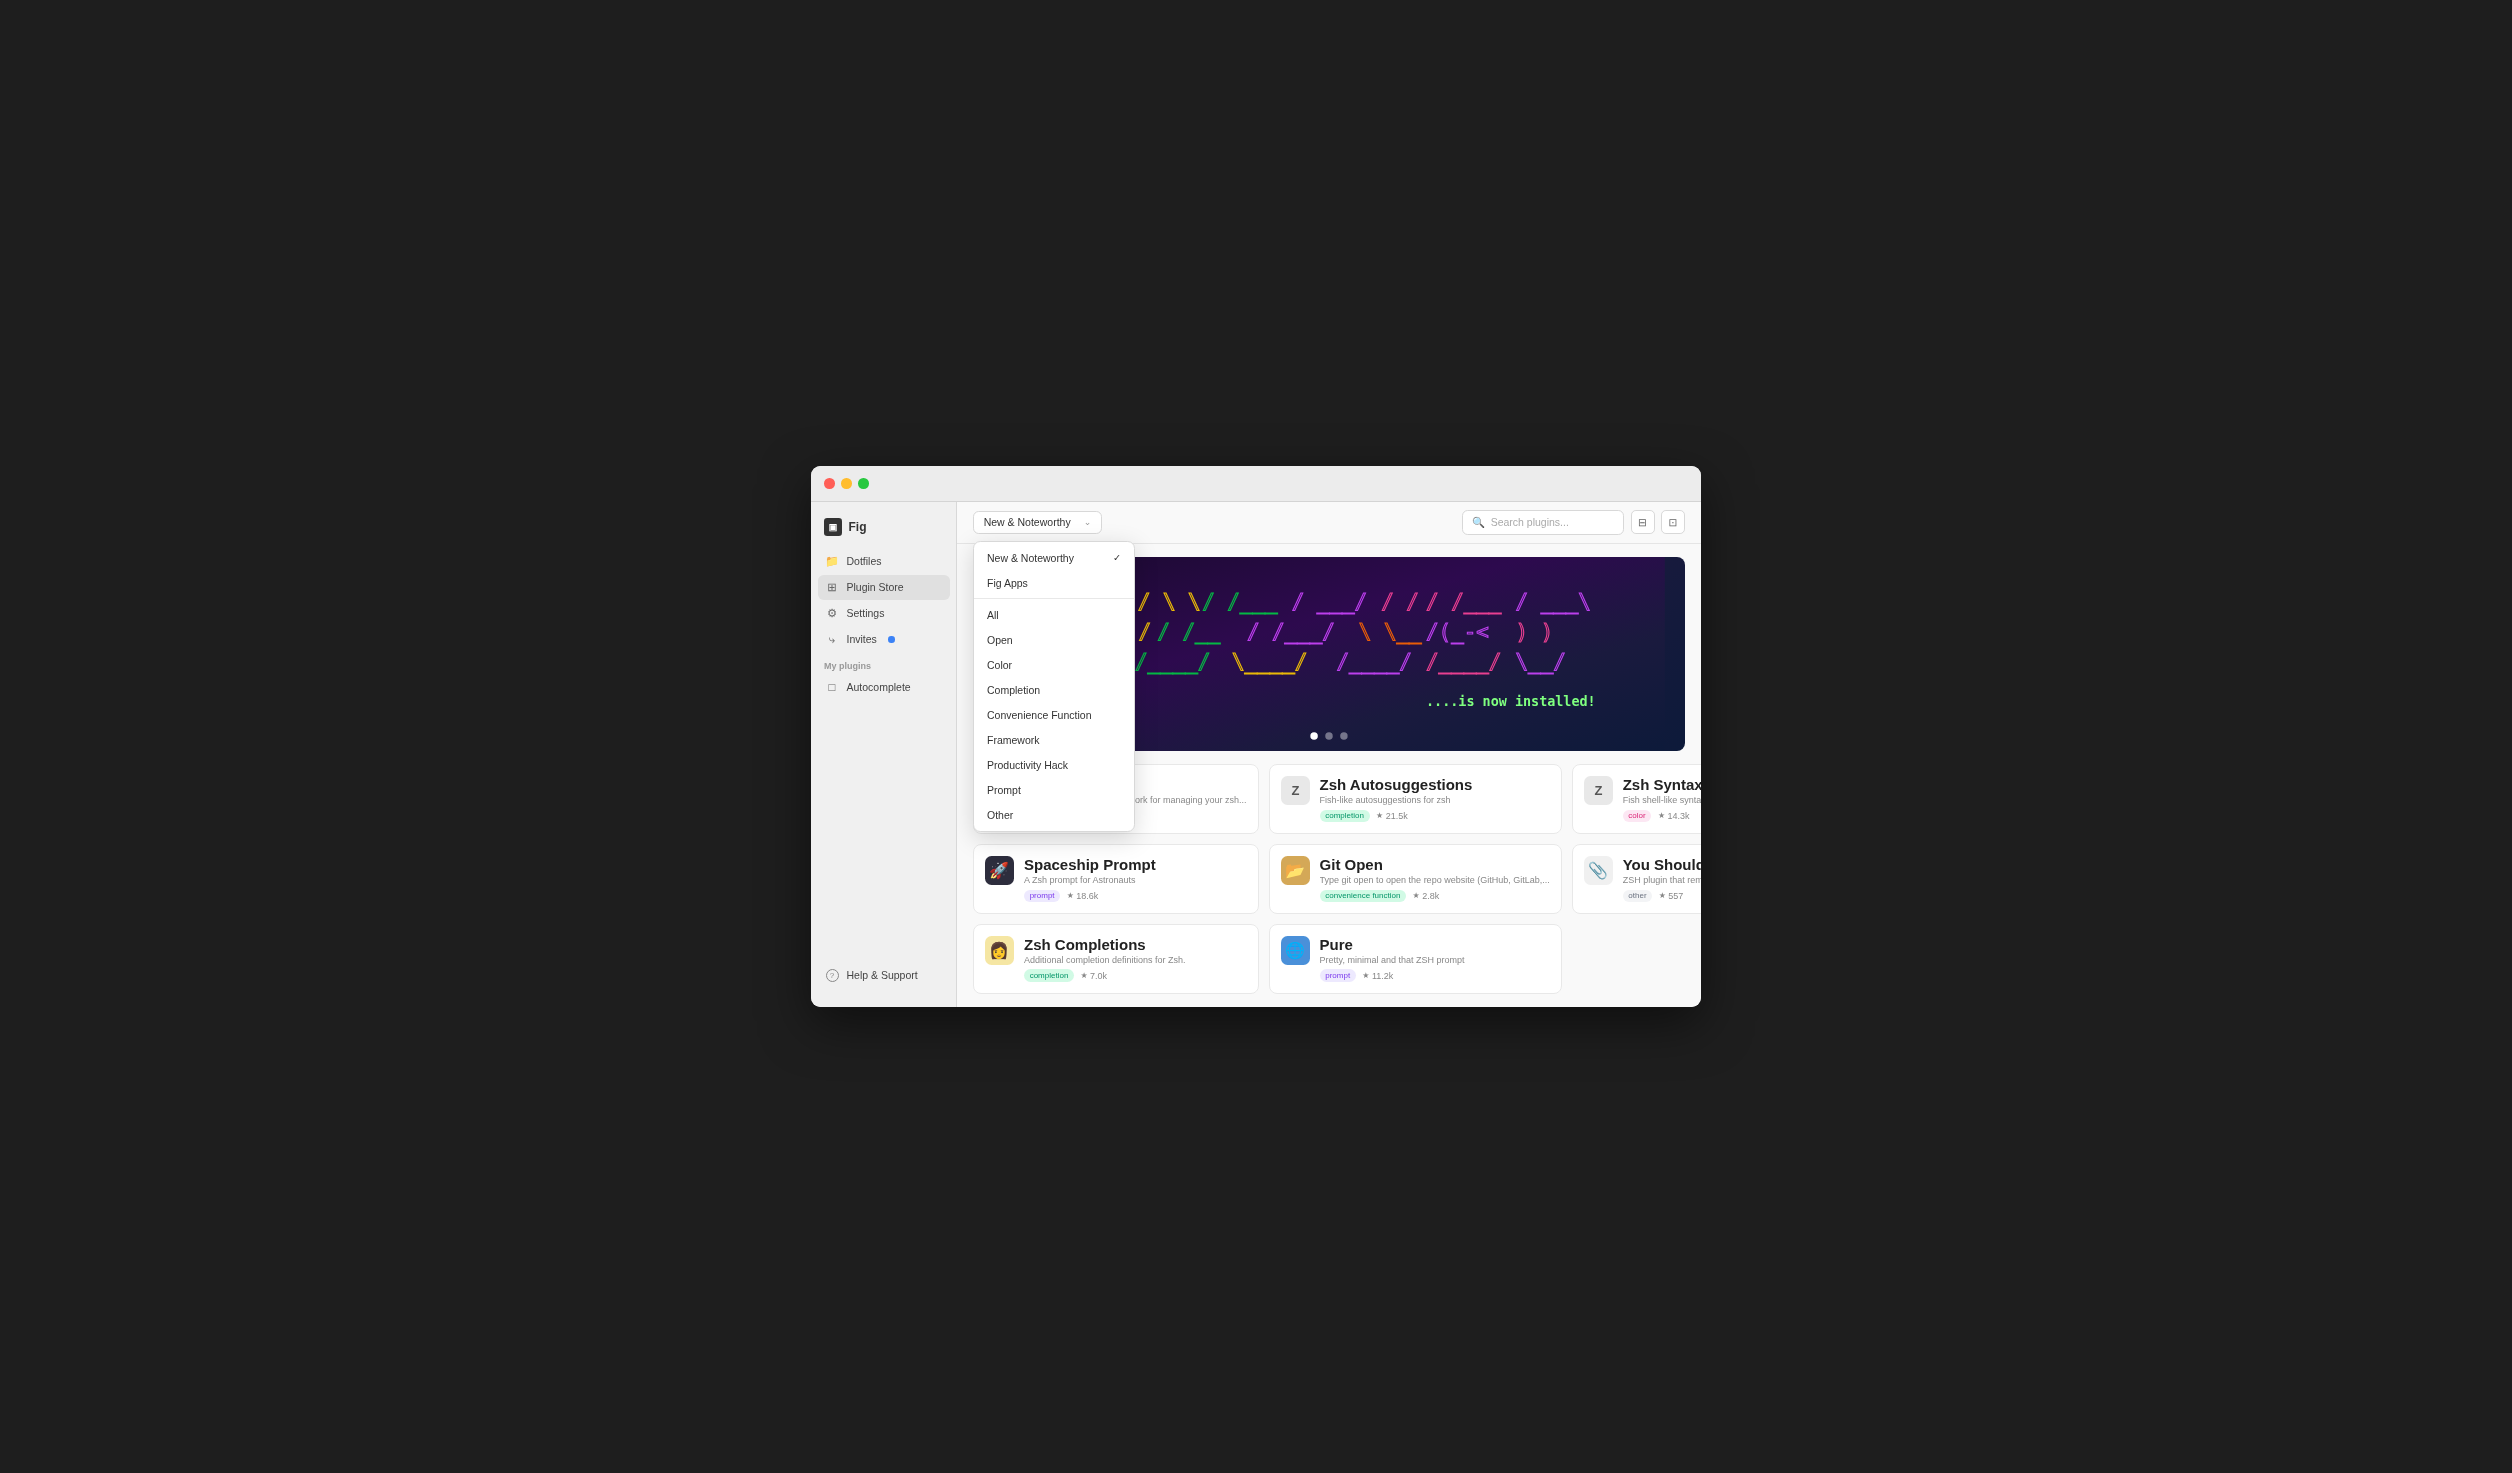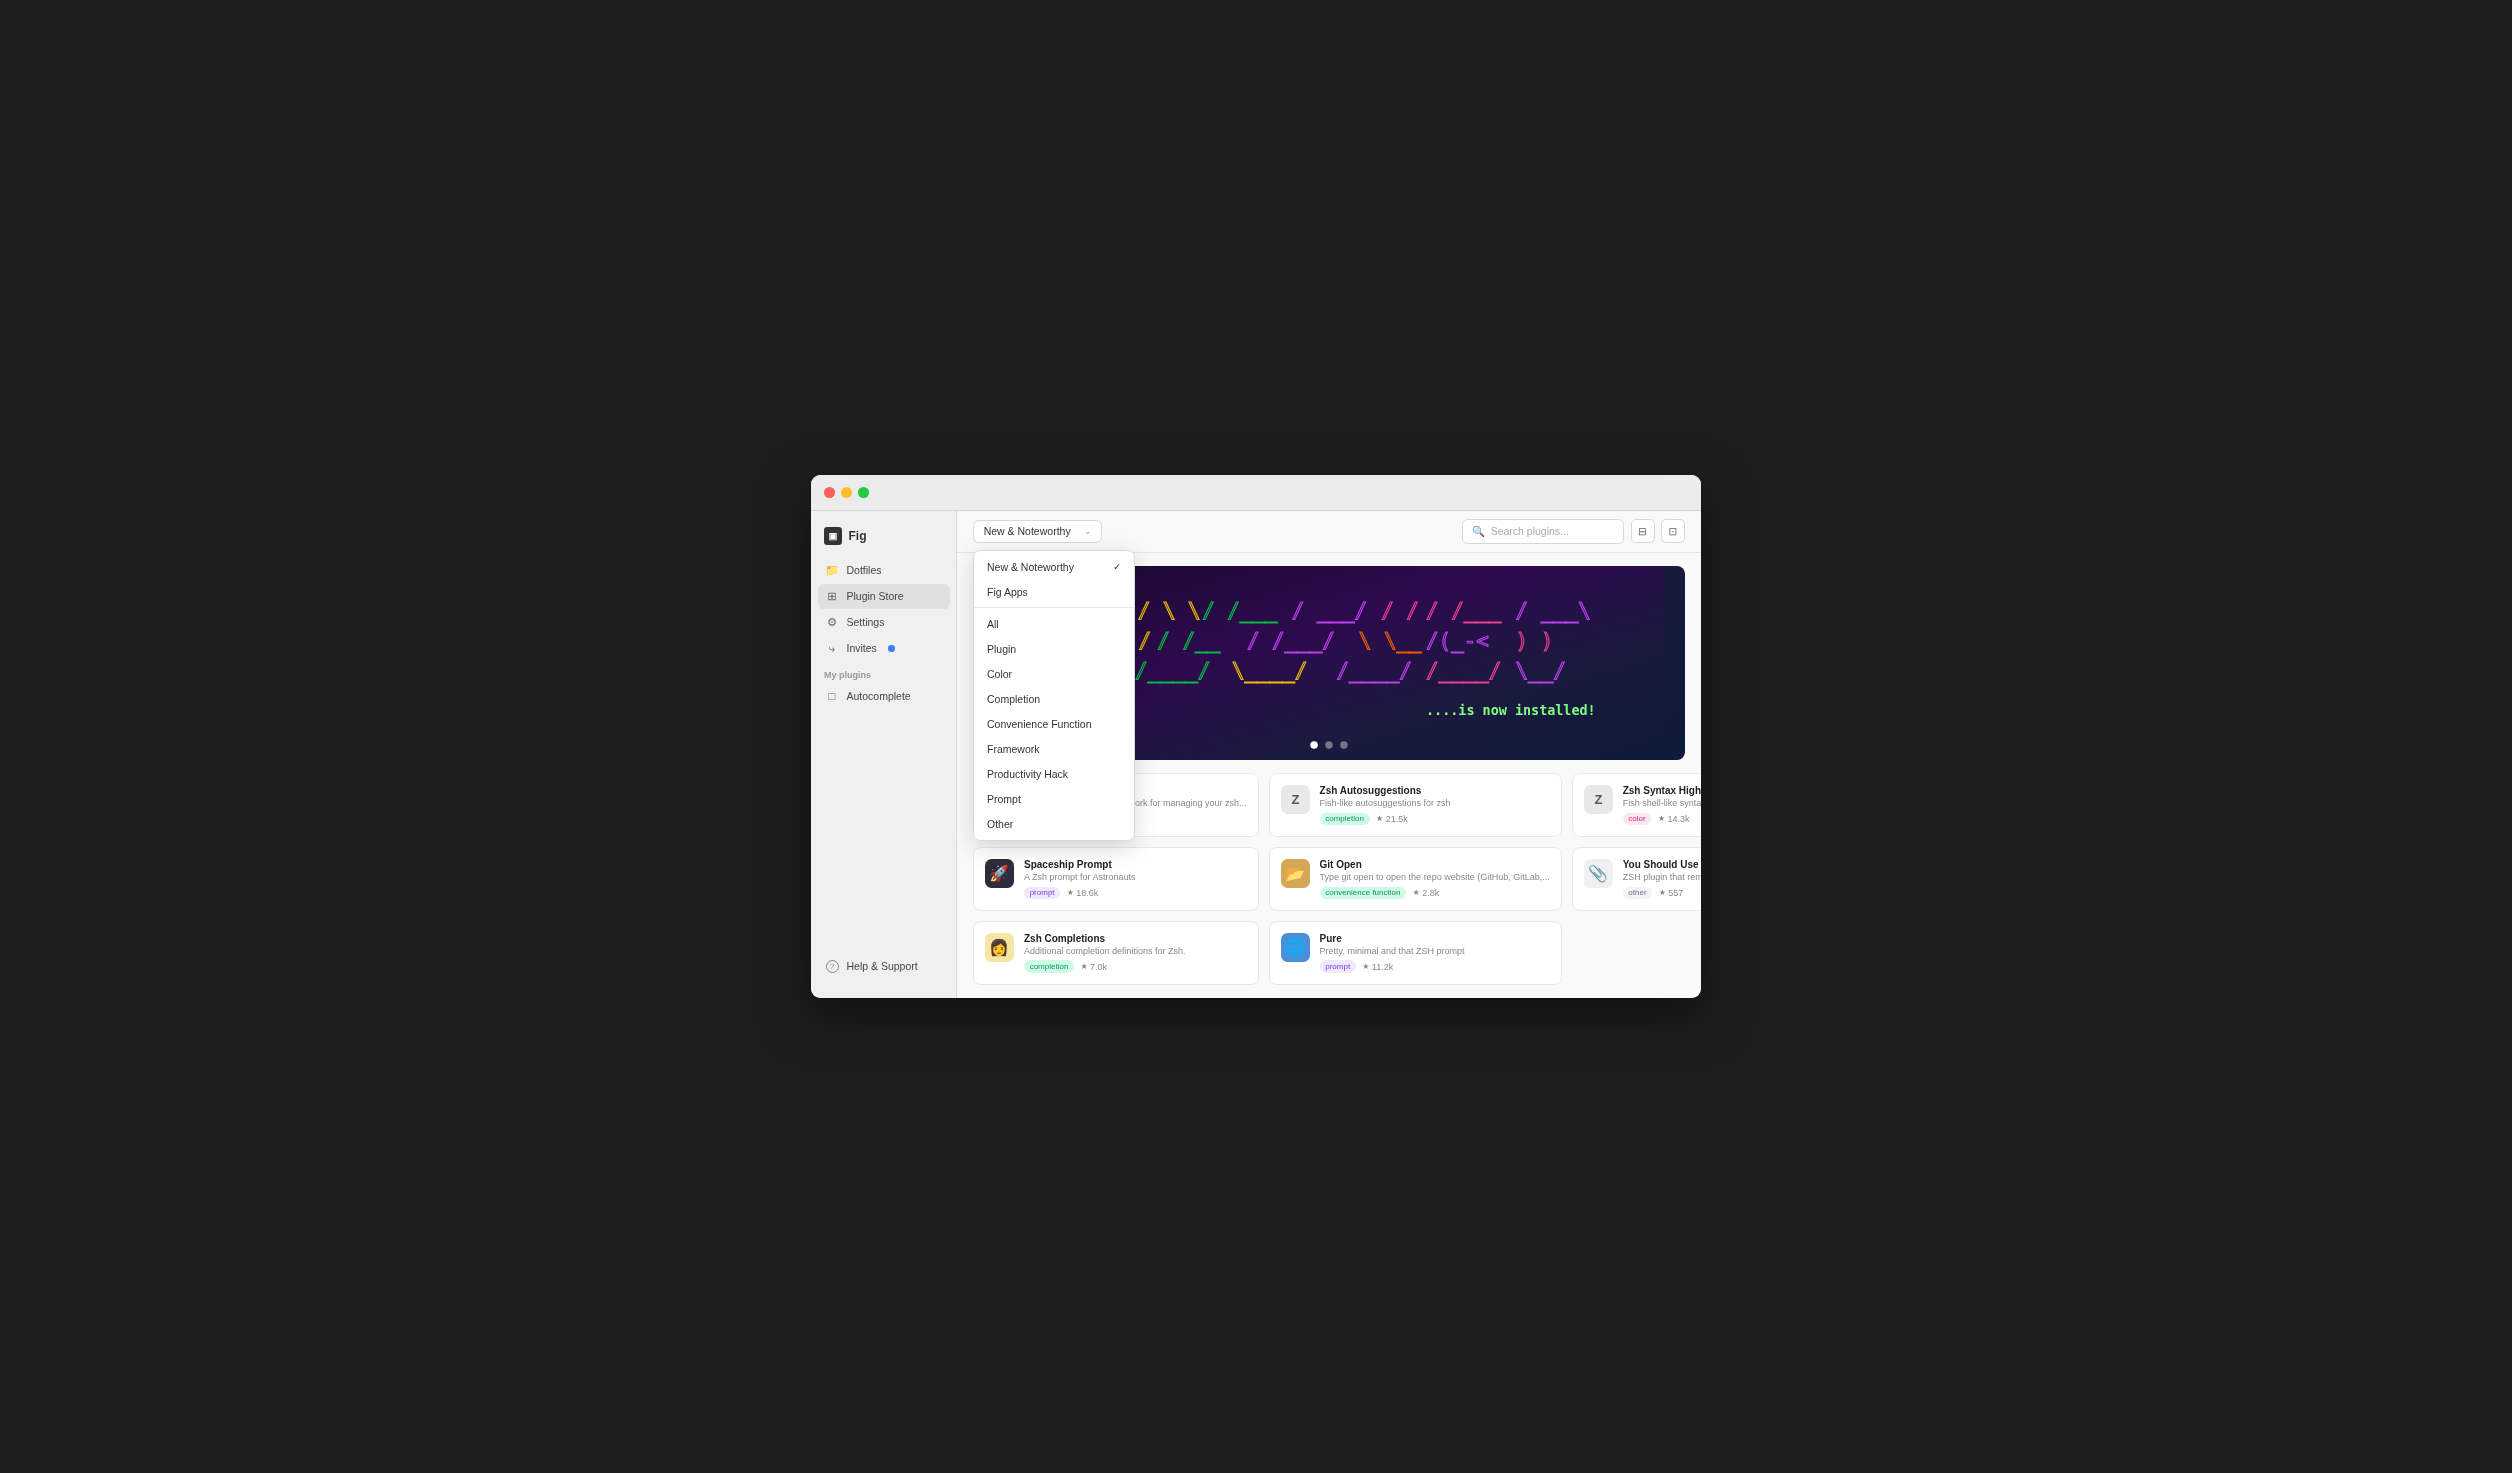--- a/index.html
+++ b/index.html
@@ -279,21 +279,21 @@
       align-items: center;
       justify-content: center;
       font-size: 14.6px;
       overflow: hidden;
     }
     .plugin-info {
       flex: 1;
       min-width: 0;
     }
     .plugin-name {
-      font-size: 10px;
+      font-size: 15px;
       font-weight: 600;
       color: #222;
       margin-bottom: 1.6px;
     }
     .plugin-desc {
       font-size: 9px;
       color: #888;
       margin-bottom: 4.9px;
       white-space: nowrap;
       overflow: hidden;
@@ -408,21 +408,21 @@
             <span class="check-icon">✓</span>
           </div>
           <div class="dropdown-item">
             <span>Fig Apps</span>
           </div>
           <div class="dropdown-divider"></div>
           <div class="dropdown-item">
             <span>All</span>
           </div>
           <div class="dropdown-item">
-            <span>Plugin</span>
+            <span>Open</span>
           </div>
           <div class="dropdown-item">
             <span>Color</span>
           </div>
           <div class="dropdown-item">
             <span>Completion</span>
           </div>
           <div class="dropdown-item">
             <span>Convenience Function</span>
           </div>

